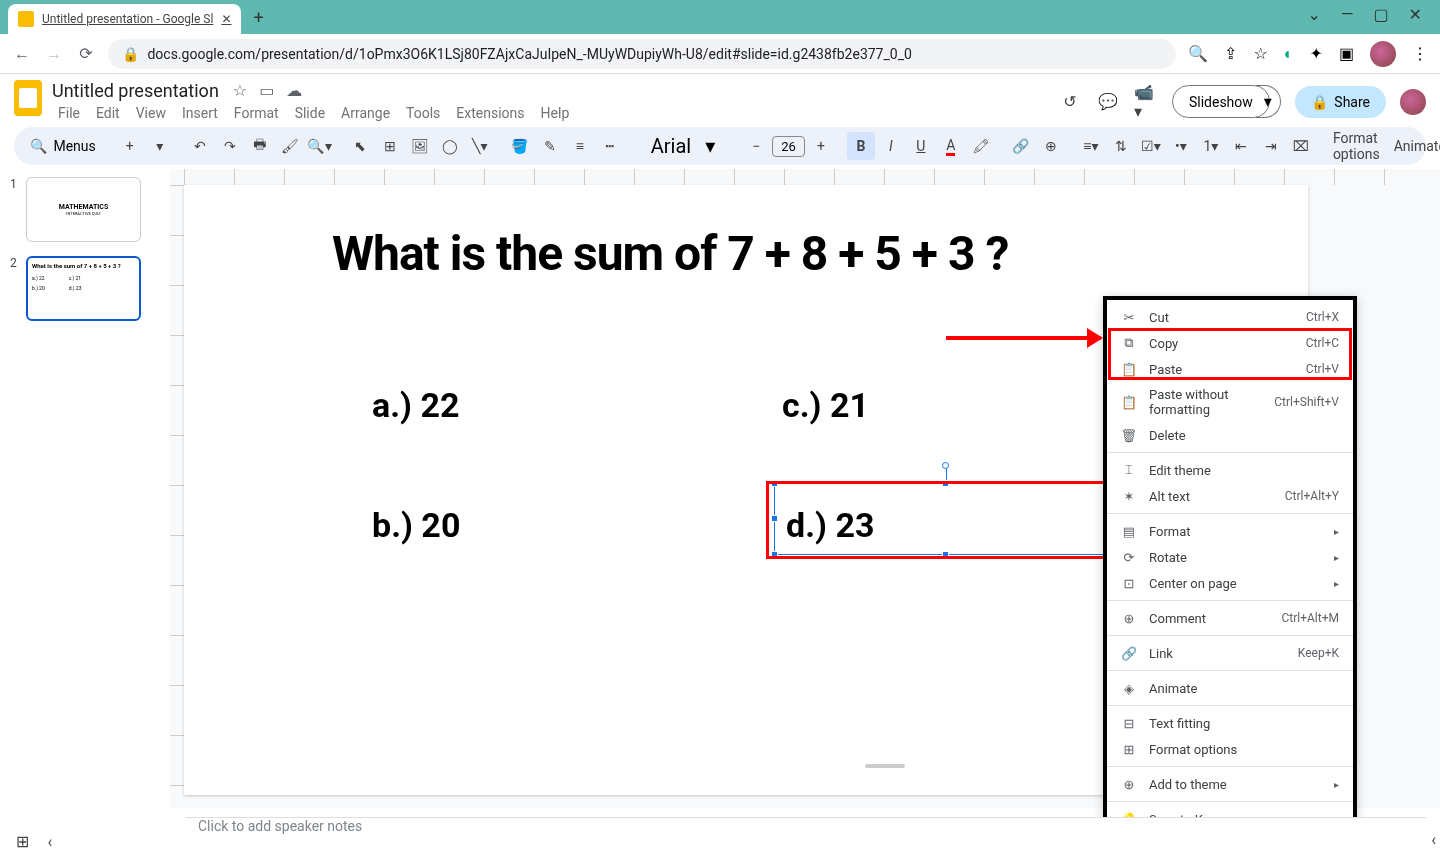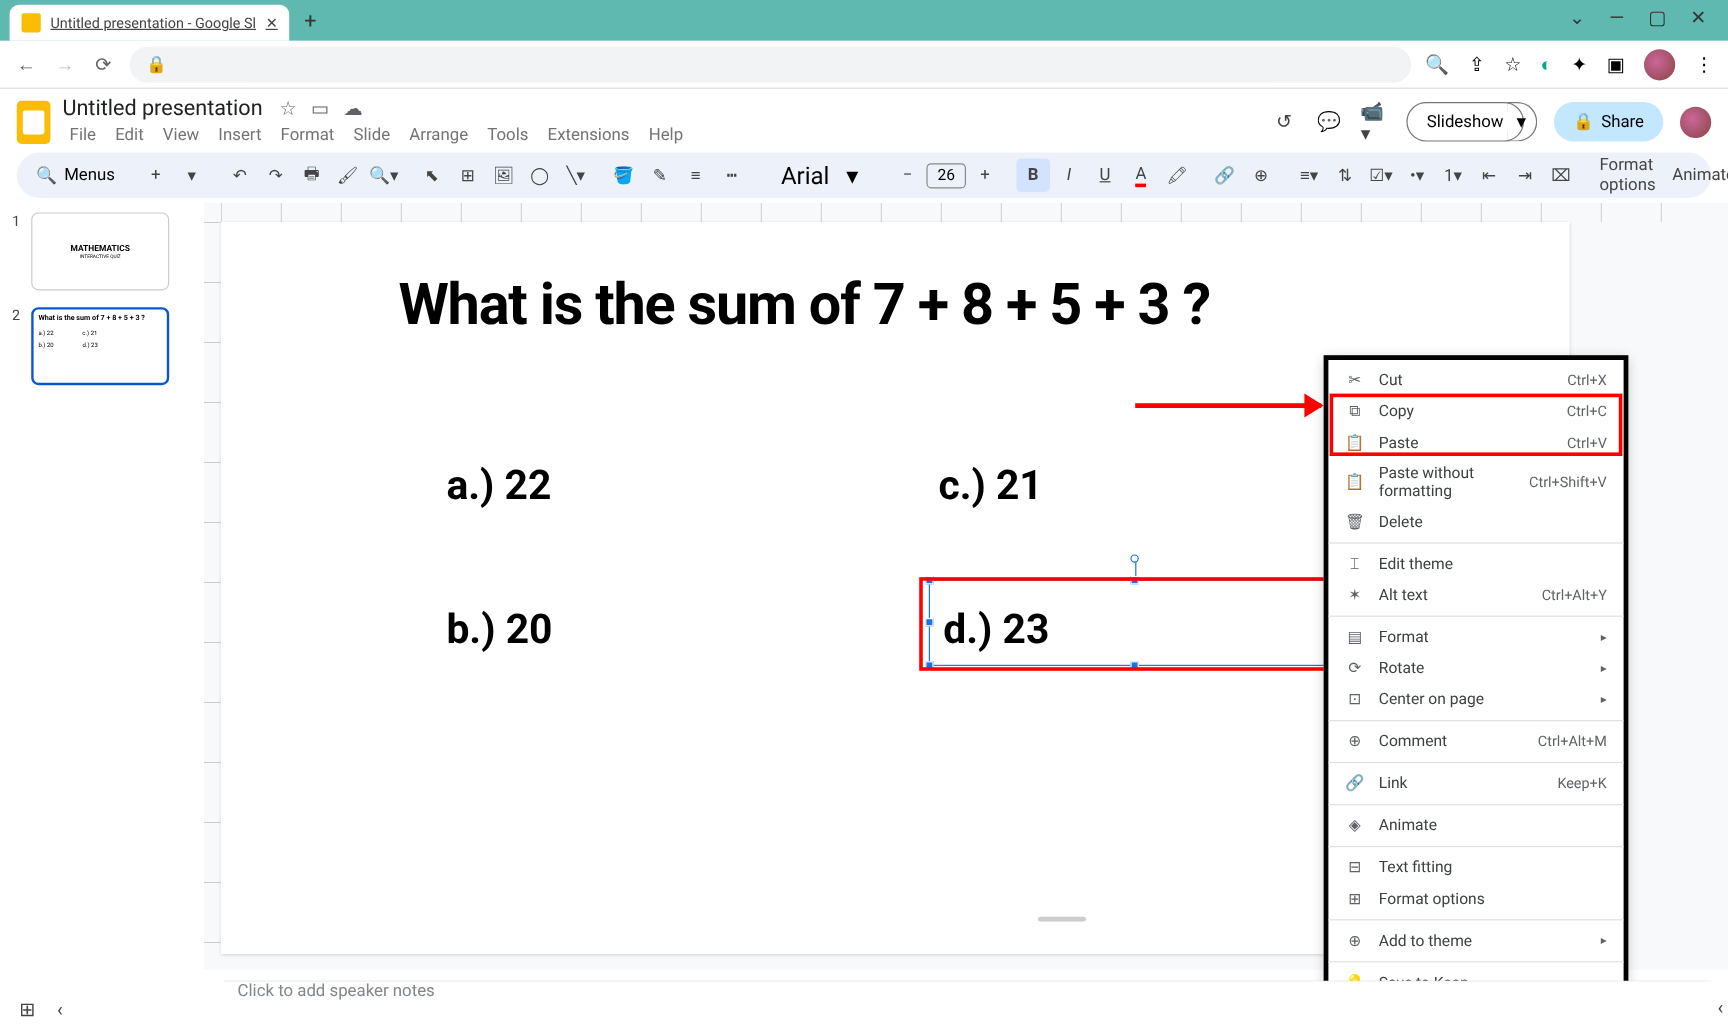--- a/index.html
+++ b/index.html
@@ -12,21 +12,21 @@
 .browser-controls { margin-left: auto; display: flex; gap: 20px; color: #333; padding: 4px 10px 10px; }
 .new-tab { margin-left: 12px; color: #333; font-size: 18px; padding-bottom: 6px; }
 
 .url-bar { background: #fff; height: 40px; display: flex; align-items: center; padding: 0 12px; gap: 12px; border-bottom: 1px solid #ddd; }
 .nav-btn { width: 20px; height: 20px; display:flex; align-items:center; justify-content:center; color:#5f6368; }
 .url-input { flex: 1; background: #f1f3f4; border-radius: 20px; height: 30px; display: flex; align-items: center; padding: 0 14px; font-size: 14px; color: #202124; gap: 8px; }
 .right-icons { display: flex; gap: 16px; align-items: center; }
 .avatar-circle { width: 26px; height: 26px; border-radius: 50%; background: radial-gradient(circle at 40% 40%, #c69, #844); }
 
 
-.app-header { display: flex; align-items: center; padding: 6px 14px 0; gap: 10px; }
+.app-header { display: flex; padding: 6px 14px 0; gap: 10px; }
 .slides-logo { width: 28px; height: 36px; background: #fbbc04; border-radius: 4px; position: relative; }
 .slides-logo::after { content:""; position:absolute; top:8px; left:5px; right:5px; bottom:8px; background:#fff; border-radius:2px; }
 .doc-title { font-size: 18px; color: #202124; }
 .title-icons { display: flex; gap: 12px; color: #5f6368; margin-left: 4px; }
 .header-right { margin-left: auto; display: flex; align-items: center; gap: 14px; }
 .icon-btn { width: 24px; height: 24px; display:flex; align-items:center; justify-content:center; color:#444; }
 .slideshow-btn { border: 1px solid #747775; border-radius: 20px; padding: 6px 16px; font-size: 14px; display: flex; align-items: center; gap: 4px; }
 .slideshow-split { border:1px solid #747775; border-left:none; border-radius: 0 20px 20px 0; padding: 6px 8px; margin-left:-14px; }
 .share-btn { background: #c2e7ff; border-radius: 20px; padding: 8px 16px; font-size: 14px; display: flex; align-items: center; gap: 6px; }
 
@@ -105,20 +105,21 @@
     <span>✕</span>
   </div>
 </div>
 
 <div class="url-bar">
   <span class="nav-btn">←</span>
   <span class="nav-btn" style="opacity:.4;">→</span>
   <span class="nav-btn">⟳</span>
   <div class="url-input">
     <span>🔒</span>
+    <span>docs.google.com/presentation/d/1oPmx3O6K1LSj80FZAjxCaJuIpeN_-MUyWDupiyWh-U8/edit#slide=id.g2438fb2e377_0_0</span>
   </div>
   <div class="right-icons">
     <span>🔍</span>
     <span>⇪</span>
     <span>☆</span>
     <span style="color:#0a8;">◐</span>
     <span>✦</span>
     <span>▣</span>
     <span class="avatar-circle"></span>
     <span>⋮</span>

